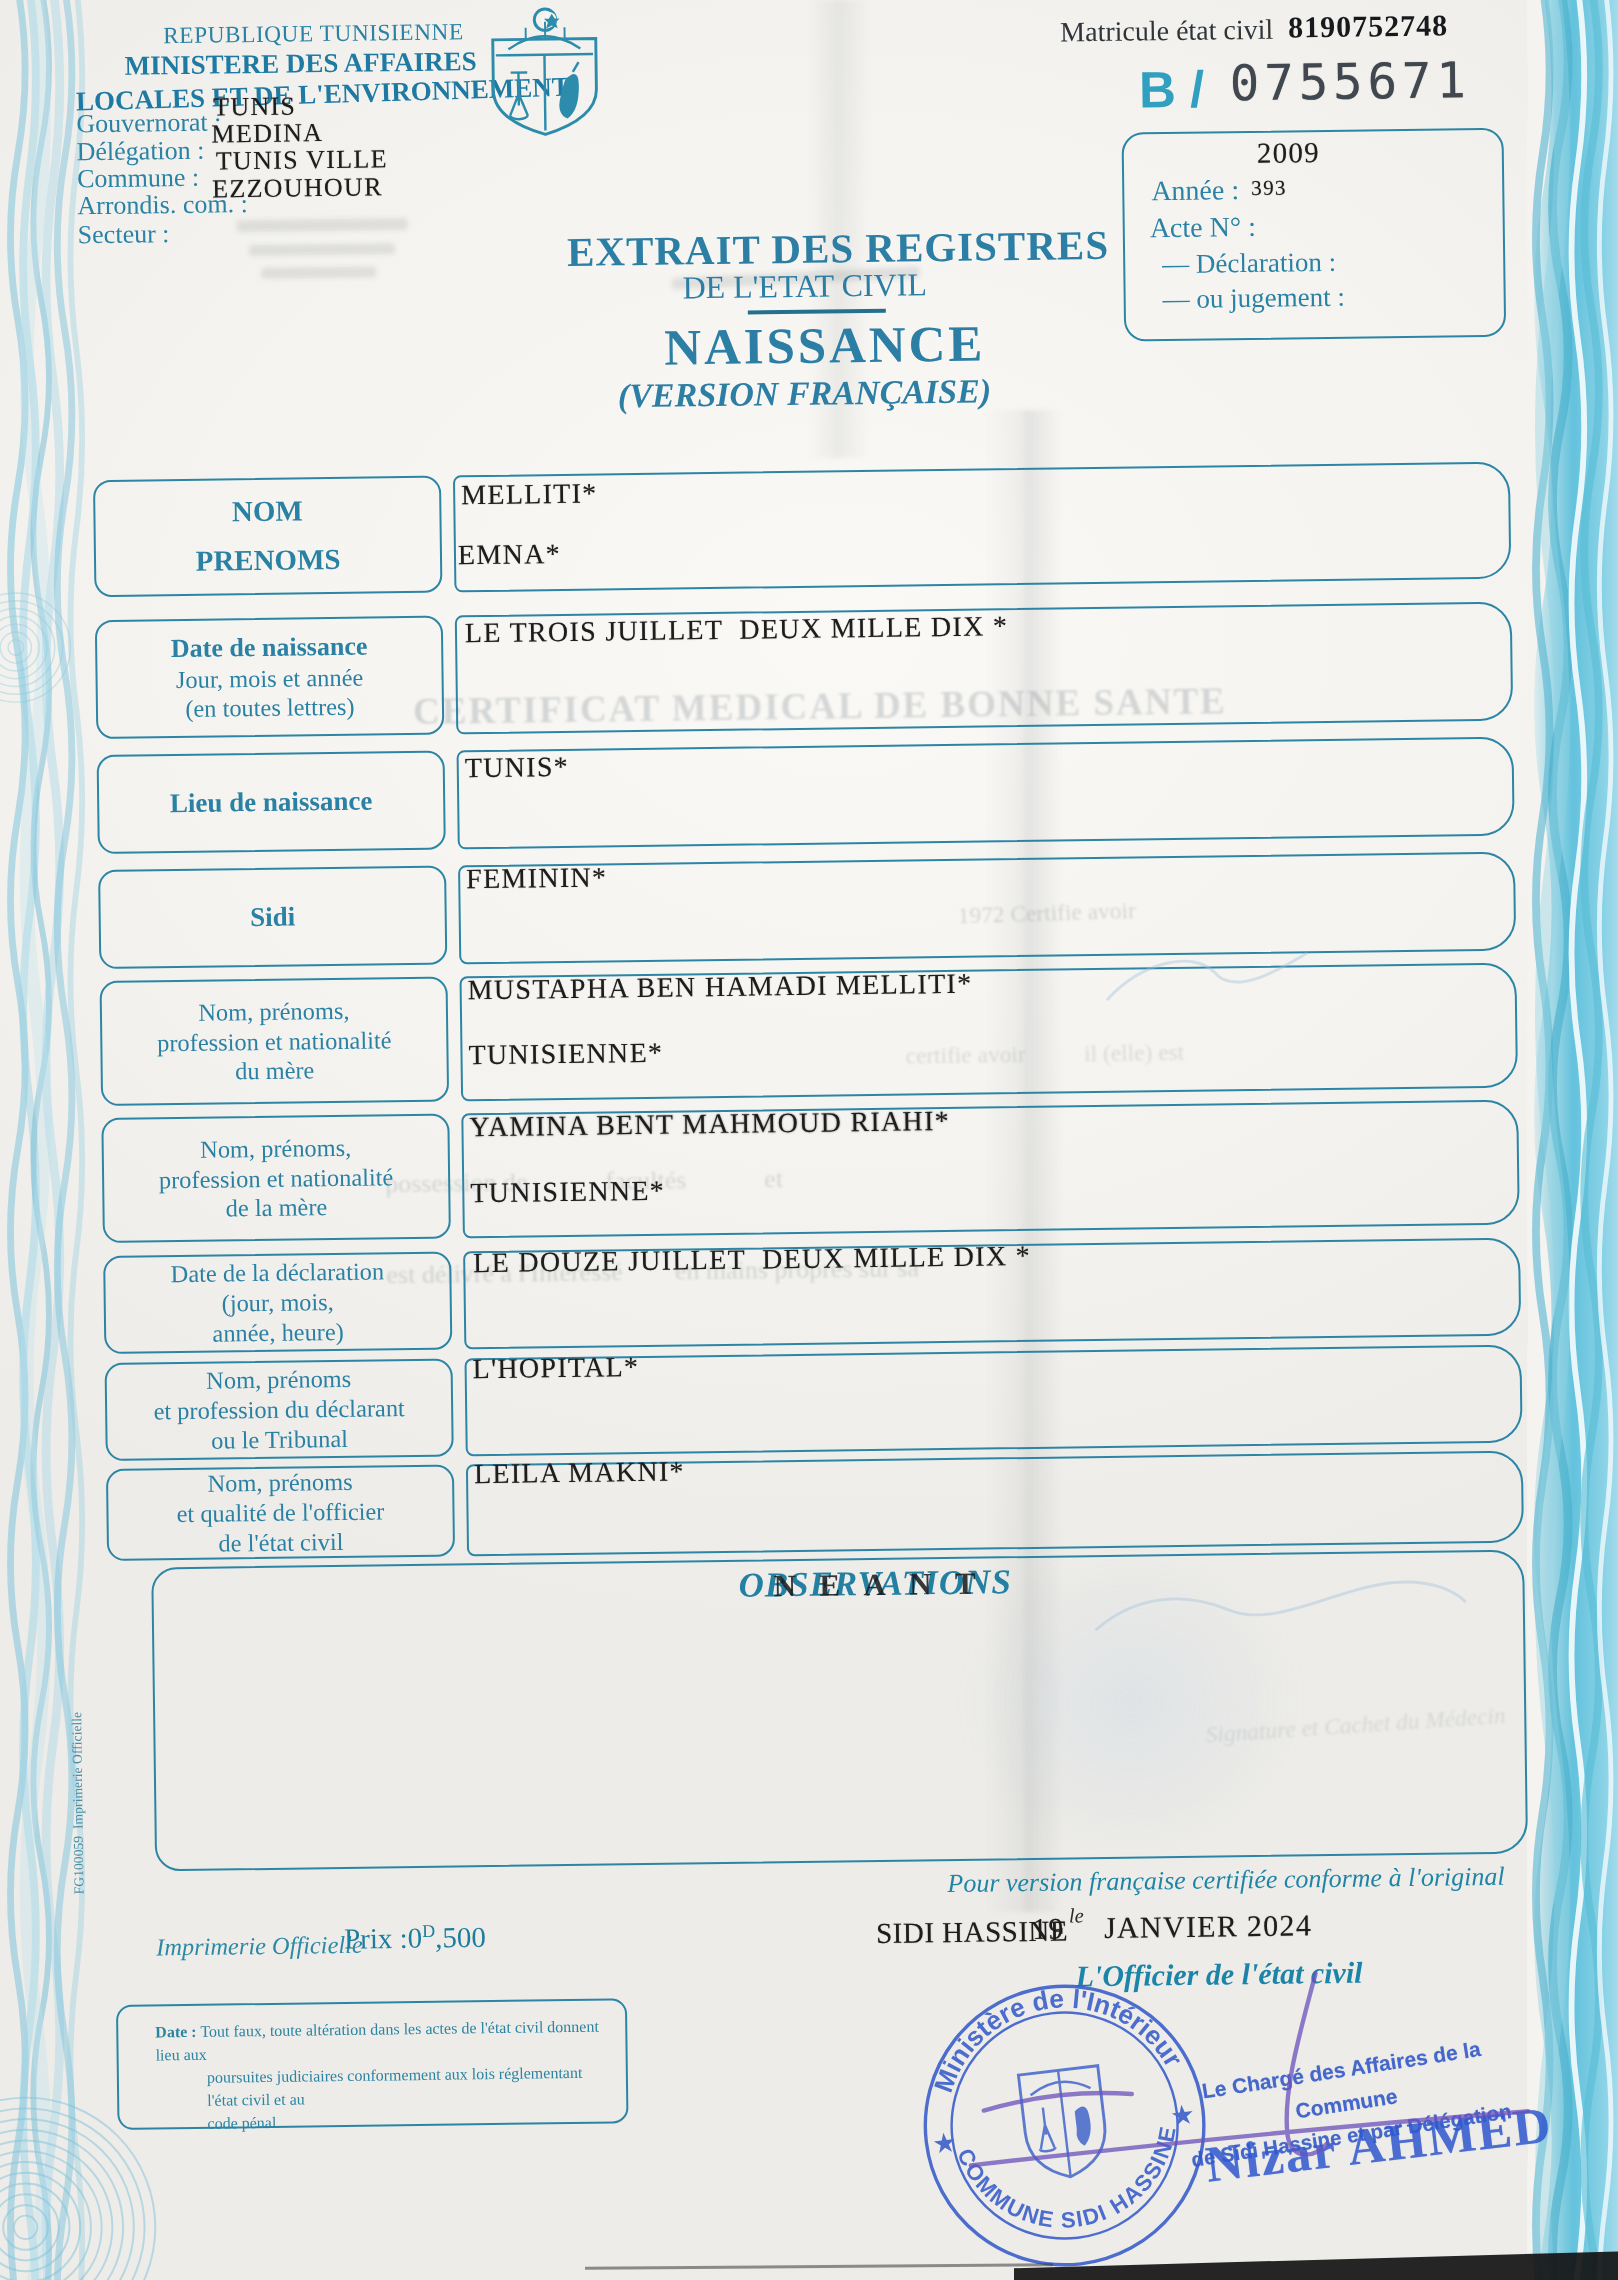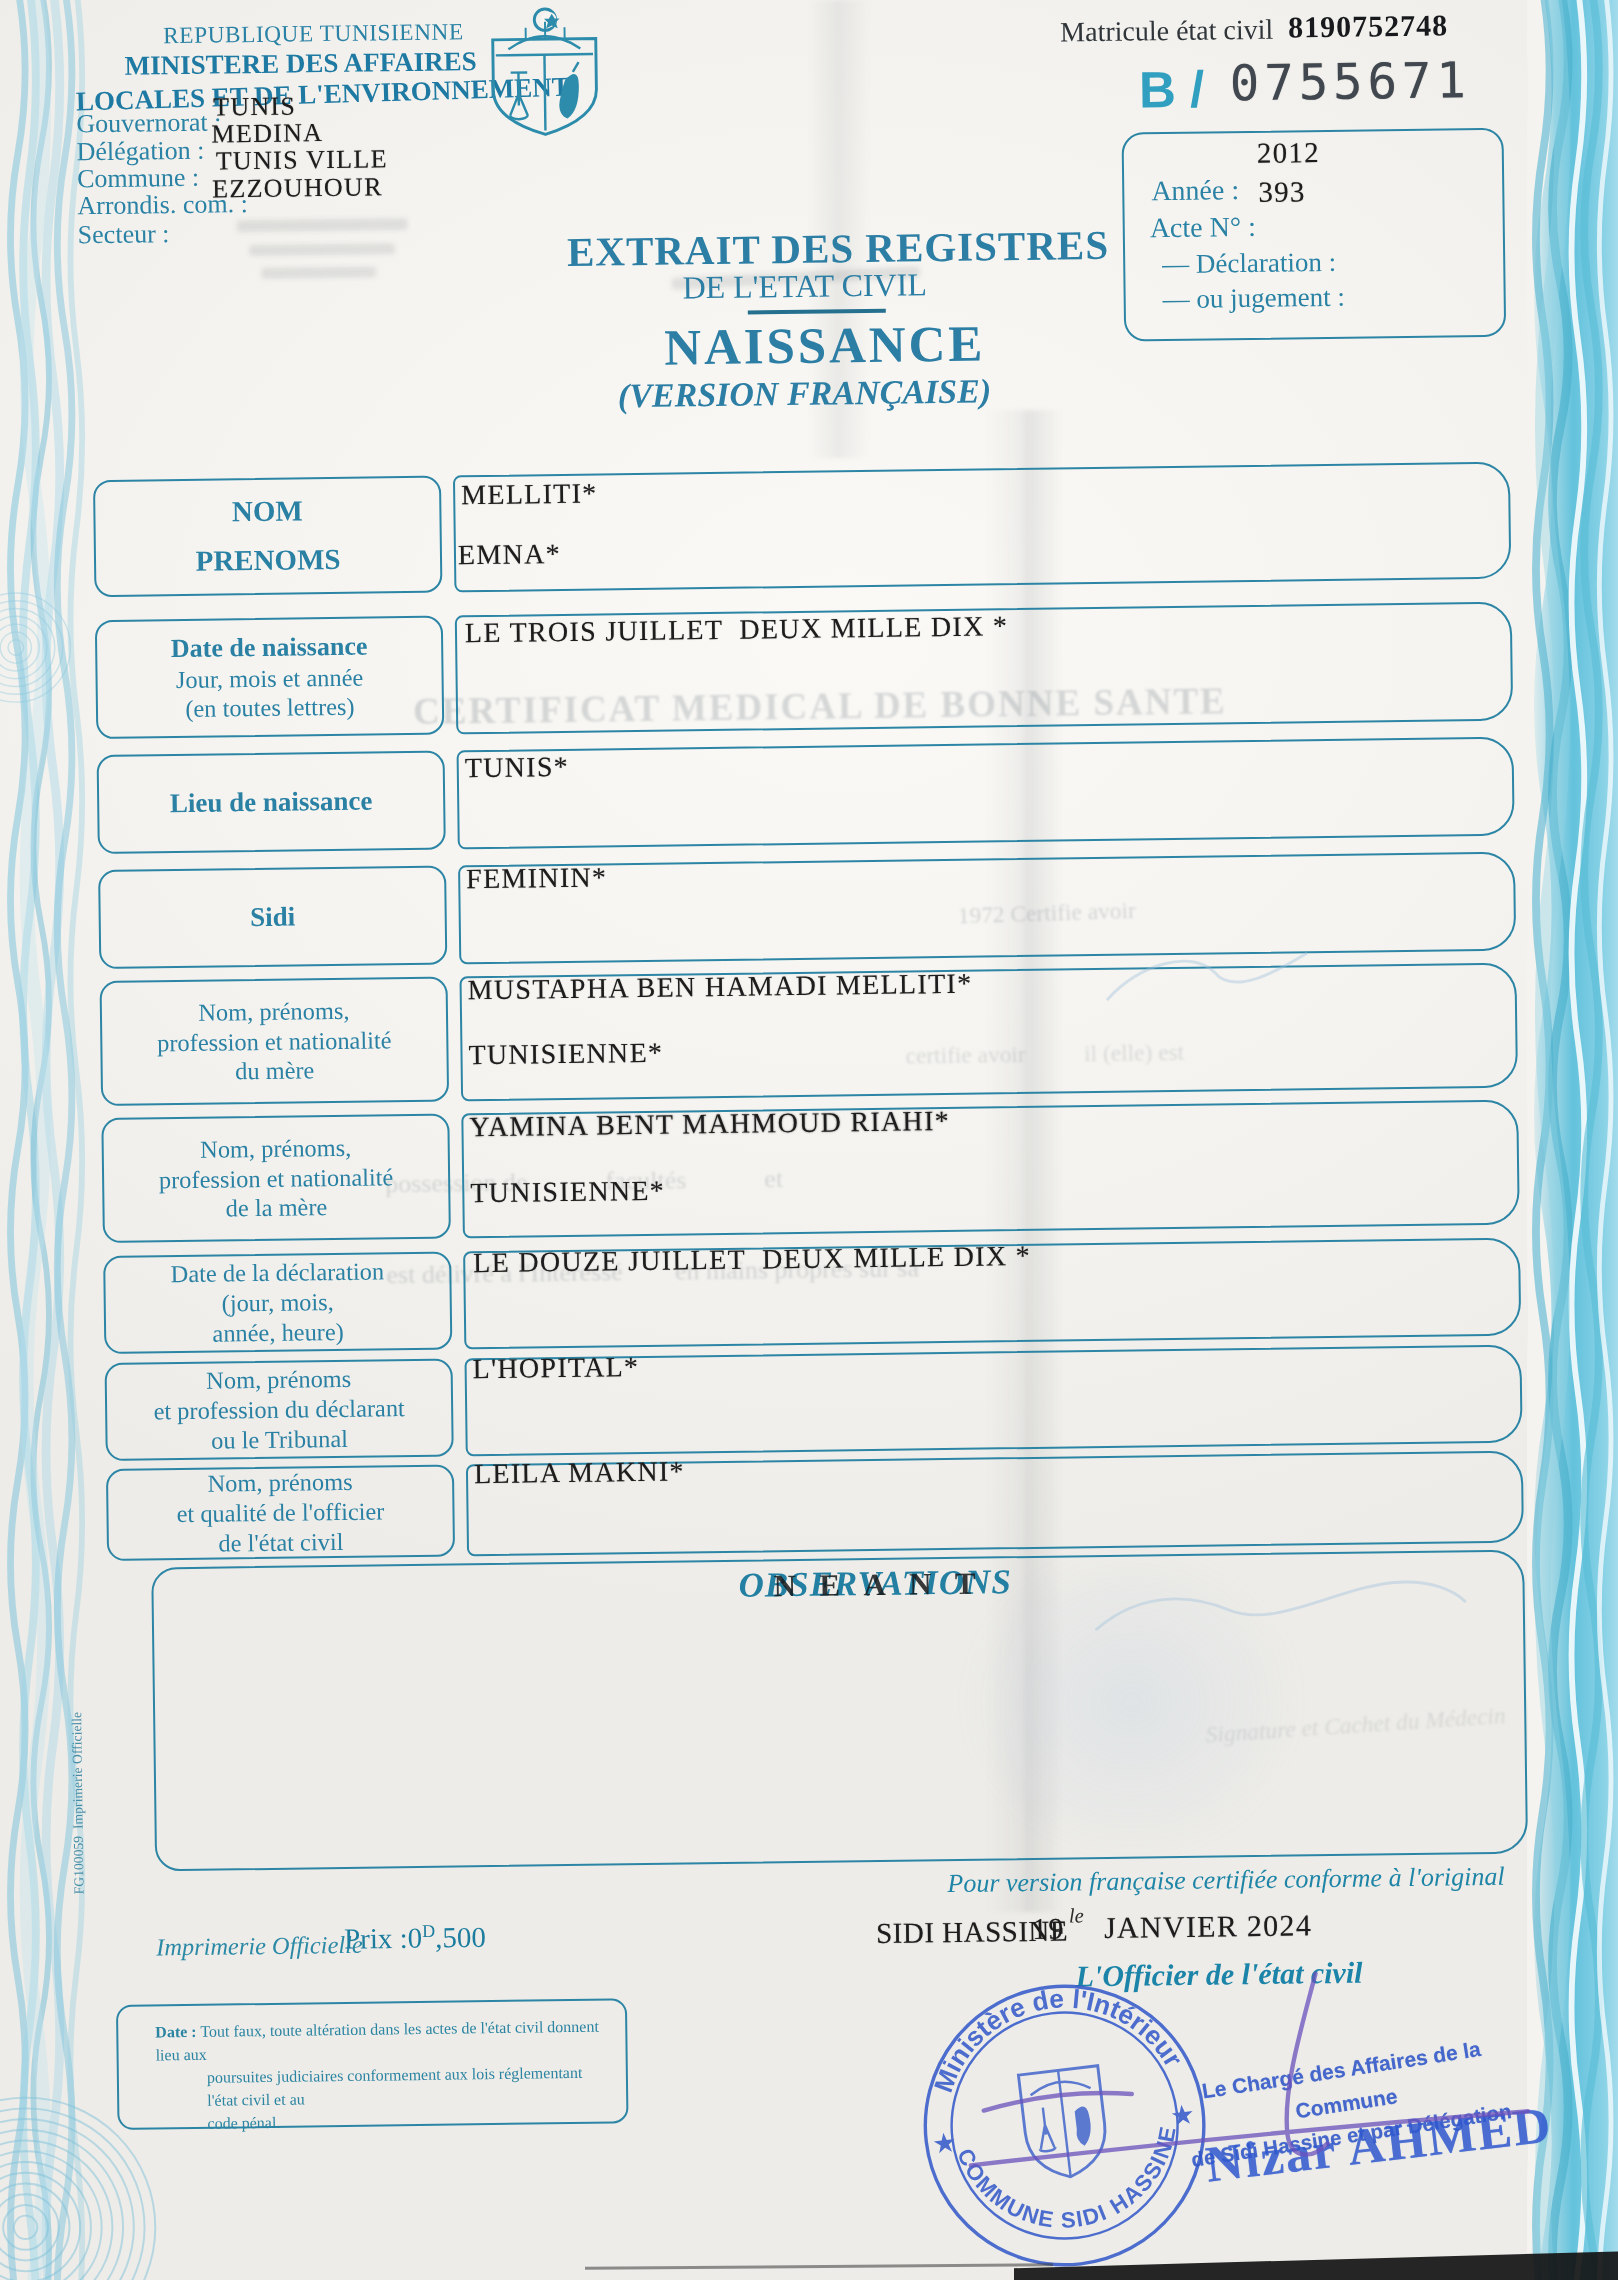--- a/index.html
+++ b/index.html
@@ -113,23 +113,23 @@
         <path d="M104 70 l6 -10" stroke-width="2.5"></path>
       </g>
     </svg>
 
     <div class="abs" style="left:1075px;top:29px;font-size:28px;color:#30353a">Matricule état civil</div>
     <div class="abs bold" style="left:1303px;top:26px;font-size:30px;color:#17191c;letter-spacing:1px">8190752748</div>
     <div class="abs bold" style="left:1153px;top:74px;font-size:51px;color:#31a0c0;font-family:'Liberation Sans',sans-serif">B /</div>
     <div class="abs" style="left:1244px;top:70px;font-size:49px;color:#41474e;font-family:'DejaVu Sans Mono',monospace;letter-spacing:4.9px;text-shadow:0 0 1px rgba(60,65,70,.6)">0755671</div>
 
     <div class="abs box" style="left:1135px;top:146px;width:382px;height:209px;border-radius:21.5px">
-      <div class="abs typed" style="left:133px;top:3.9px;font-size:29px">2012</div>
+      <div class="abs typed" style="left:133px;top:3.9px;font-size:29px">2009</div>
       <div class="abs teal" style="left:27px;top:41px;font-size:28px">Année :</div>
-      <div class="abs typed" style="left:134px;top:43px;font-size:29px">393</div>
+      <div class="abs typed" style="left:127px;top:43px;font-size:21px">393</div>
       <div class="abs teal" style="left:25px;top:78px;font-size:28px">Acte N° :</div>
       <div class="abs teal" style="left:37px;top:115px;font-size:27px">— Déclaration :</div>
       <div class="abs teal" style="left:37px;top:150px;font-size:27px">— ou jugement :</div>
     </div>
 
     <div class="abs bold" style="left:579px;top:234px;font-size:41px;color:#2c7ea4;letter-spacing:1px">EXTRAIT DES REGISTRES</div>
     <div class="abs" style="left:694px;top:277px;font-size:32px;color:#2c7ea4">DE L'ETAT CIVIL</div>
     <div class="abs" style="left:759px;top:319px;width:138px;height:3.9px;background:#26708f"></div>
     <div class="abs bold" style="left:675px;top:326px;font-size:51px;color:#2c7ea4;letter-spacing:2.9px">NAISSANCE</div>
     <div class="abs bold it" style="left:628px;top:384px;font-size:34px;color:#2c7ea4">(VERSION FRANÇAISE)</div>

